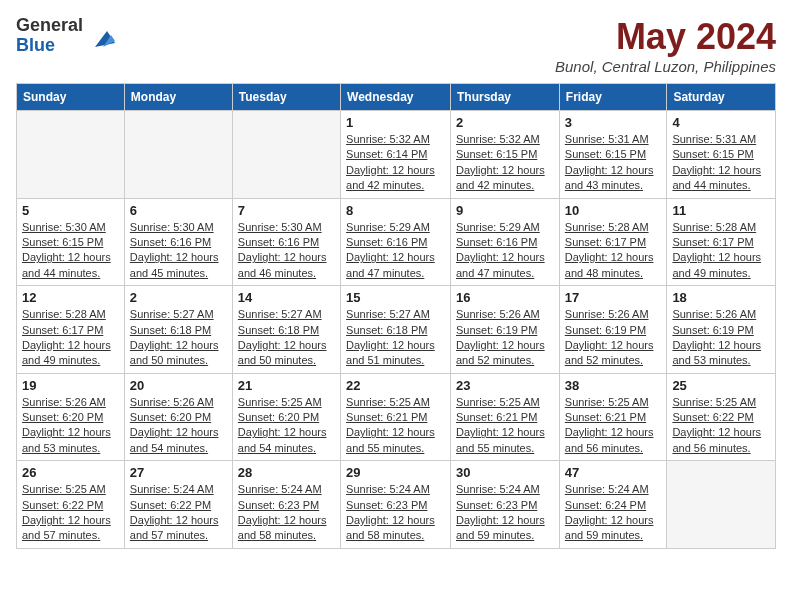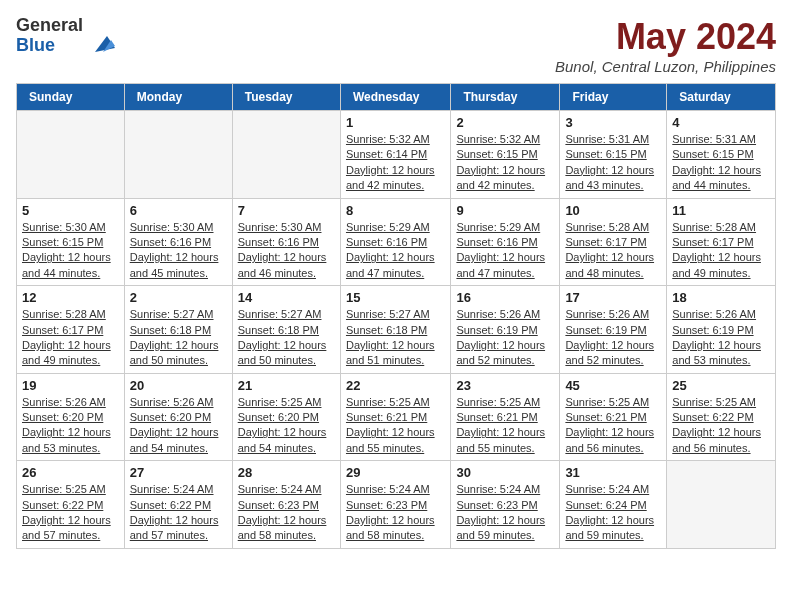--- a/index.html
+++ b/index.html
@@ -11,21 +11,21 @@
       padding: 16px;
     }
     .header {
       display: flex;
       justify-content: space-between;
       align-items: flex-start;
       margin-bottom: 8px;
     }
     .logo {
       display: flex;
-      align-items: flex-end;
+      align-items: center;
     }
     .logo-text {
       display: flex;
       flex-direction: column;
       line-height: 1.1;
     }
     .logo-general {
       font-size: 18px;
       font-weight: bold;
       color: #333;
@@ -56,21 +56,21 @@
     }
     .calendar {
       width: 100%;
       border-collapse: collapse;
       font-size: 11px;
     }
     .calendar th {
       background-color: #1a5fa8;
       color: #fff;
       text-align: left;
-      padding: 6px 12px;
+      padding: 6px 6px;
       font-size: 12px;
       font-weight: bold;
       border: 1px solid #ccc;
     }
     .calendar td {
       border: 1px solid #ccc;
       vertical-align: top;
       padding: 4px 5px;
       width: 113px;
       min-height: 80px;
@@ -291,21 +291,21 @@
 and 55 minutes.</div>
         </td>
         <td>
           <span class="day-num">23</span>
           <div class="day-info" style="white-space: pre-line;">Sunrise: 5:25 AM
 Sunset: 6:21 PM
 Daylight: 12 hours
 and 55 minutes.</div>
         </td>
         <td>
-          <span class="day-num">45</span>
+          <span class="day-num">38</span>
           <div class="day-info" style="white-space: pre-line;">Sunrise: 5:25 AM
 Sunset: 6:21 PM
 Daylight: 12 hours
 and 56 minutes.</div>
         </td>
         <td>
           <span class="day-num">25</span>
           <div class="day-info" style="white-space: pre-line;">Sunrise: 5:25 AM
 Sunset: 6:22 PM
 Daylight: 12 hours
@@ -342,21 +342,21 @@
 and 58 minutes.</div>
         </td>
         <td>
           <span class="day-num">30</span>
           <div class="day-info" style="white-space: pre-line;">Sunrise: 5:24 AM
 Sunset: 6:23 PM
 Daylight: 12 hours
 and 59 minutes.</div>
         </td>
         <td>
-          <span class="day-num">31</span>
+          <span class="day-num">47</span>
           <div class="day-info" style="white-space: pre-line;">Sunrise: 5:24 AM
 Sunset: 6:24 PM
 Daylight: 12 hours
 and 59 minutes.</div>
         </td>
         <td class="empty"></td>
       </tr>
     </tbody>
 </table>
 

